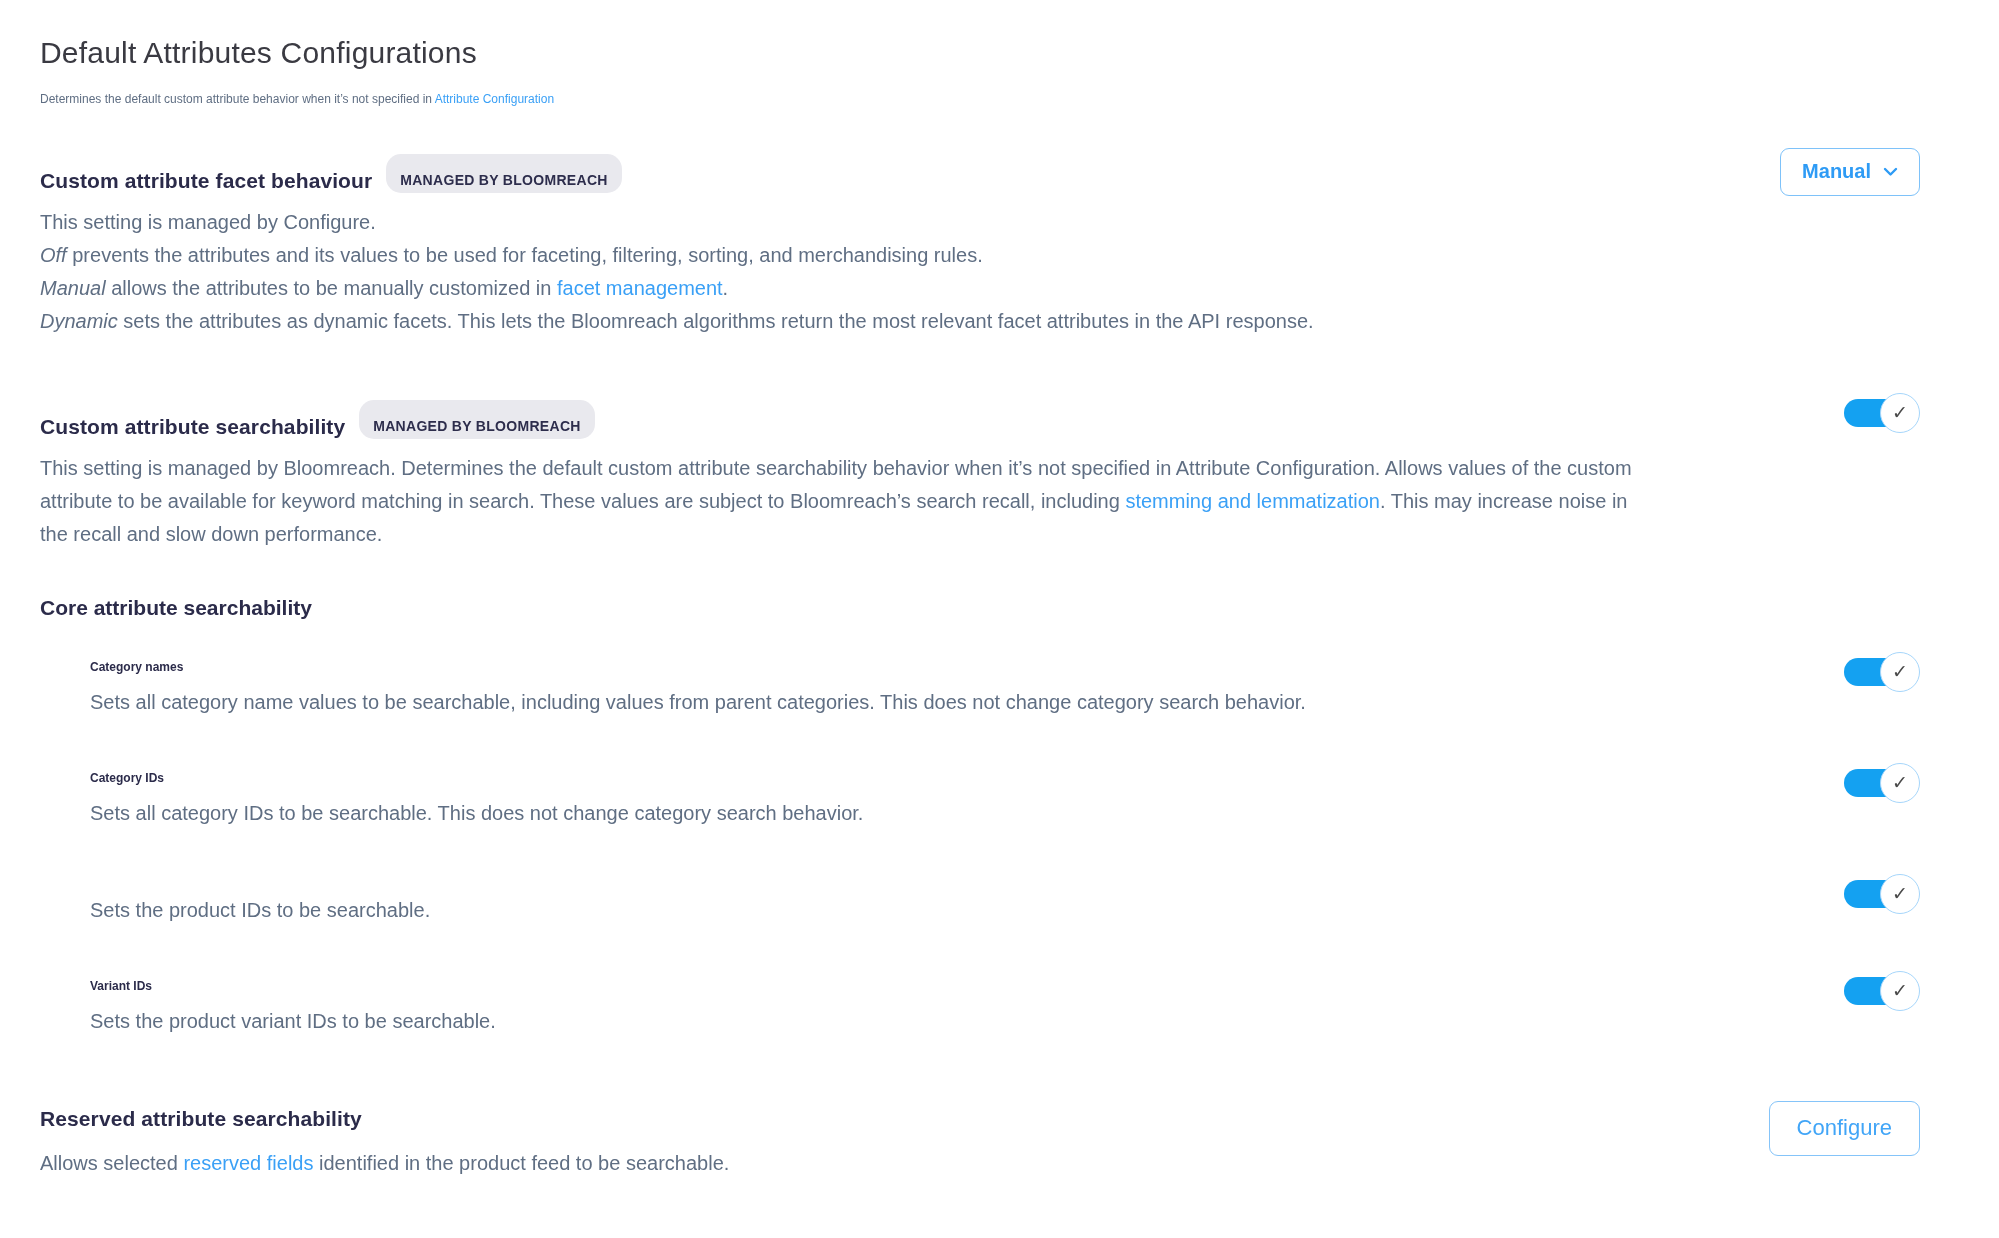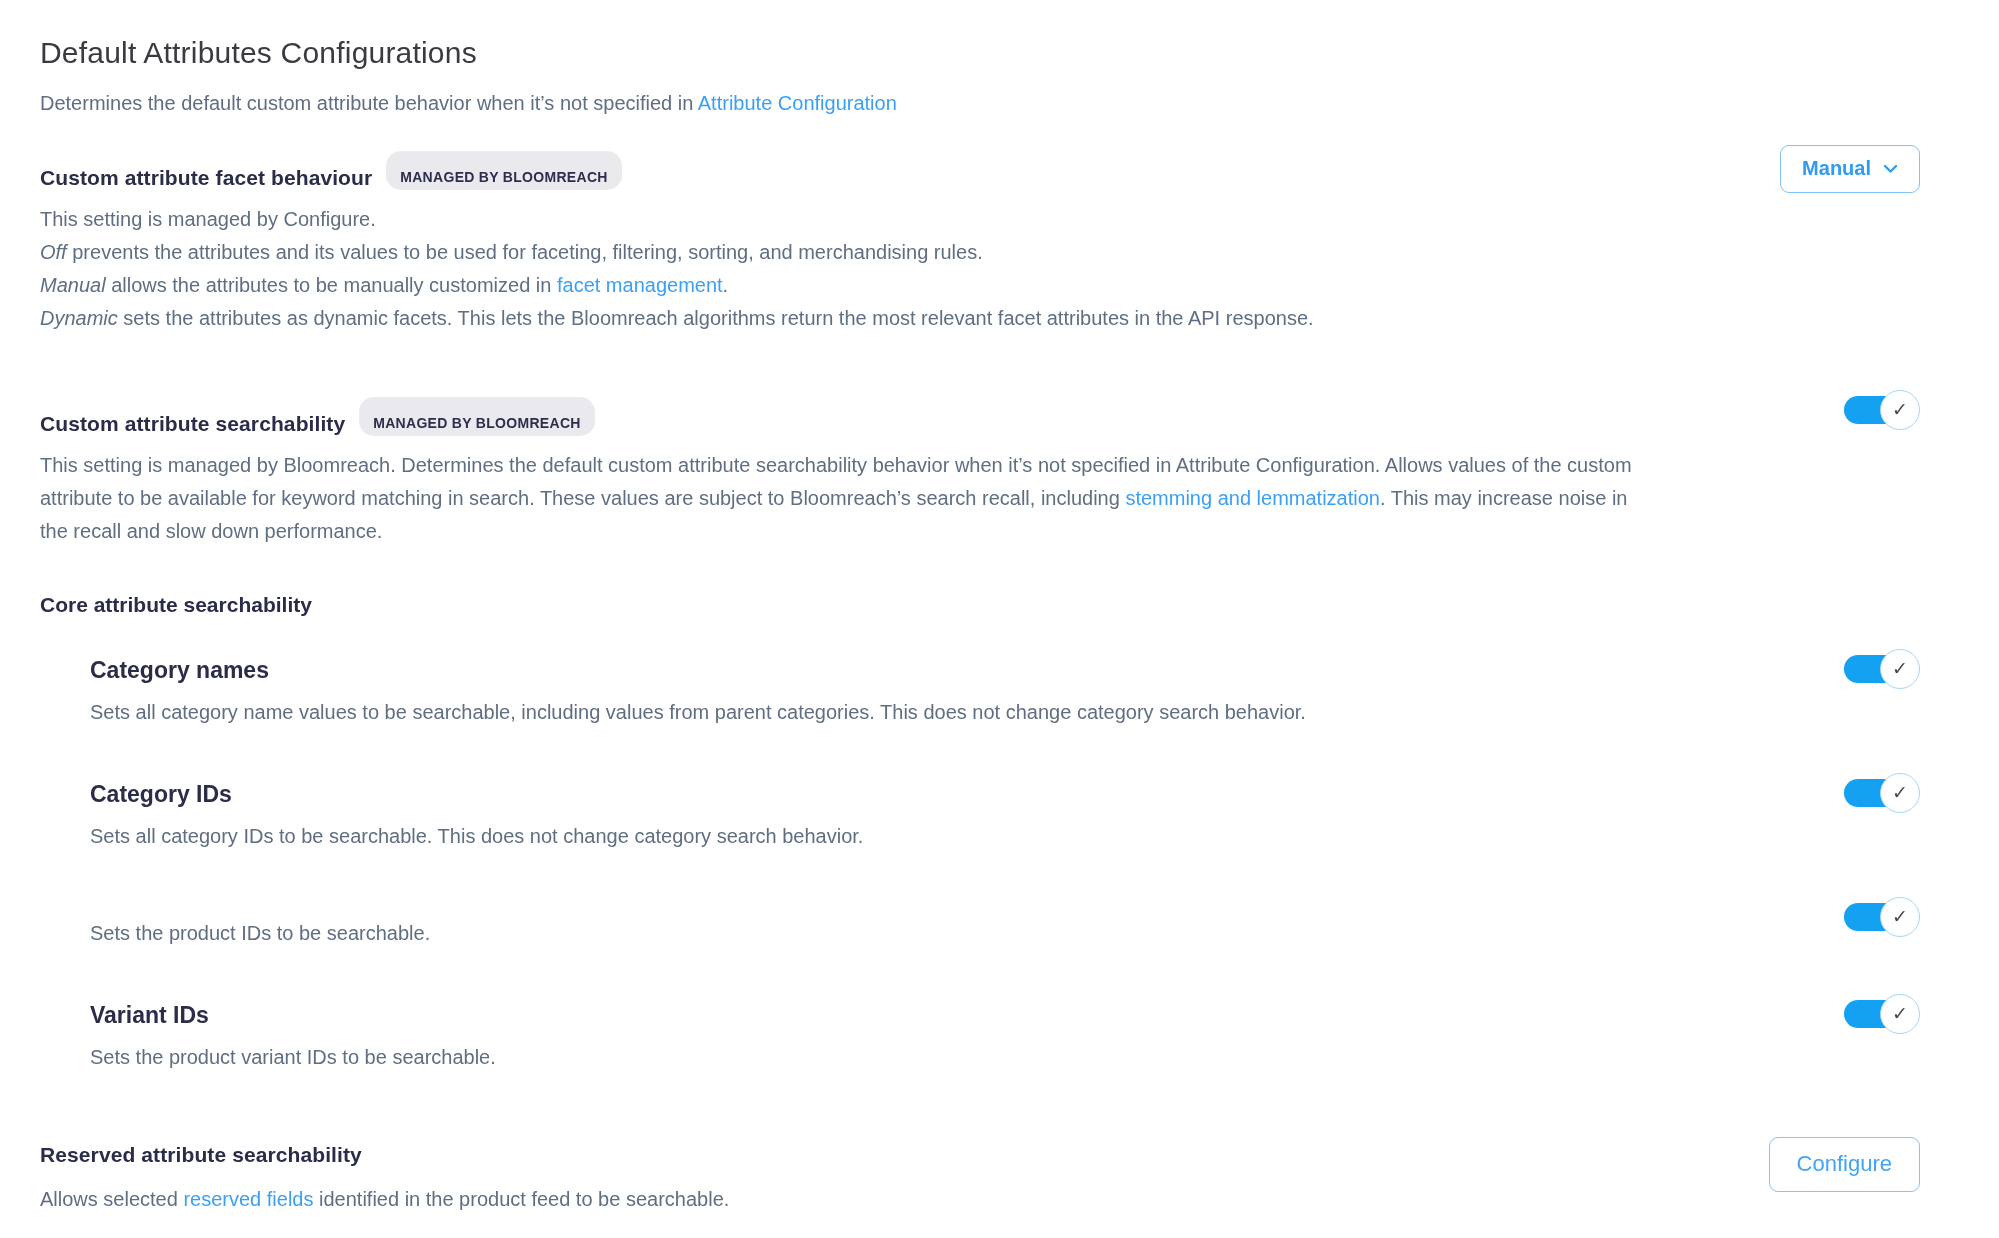--- a/index.html
+++ b/index.html
@@ -15,23 +15,23 @@
 
   
   .page-title {
     font-size: 30px;
     font-weight: 400;
     color: #3a3a42;
     letter-spacing: 0.2px;
     margin-bottom: 22px;
   }
   .subtitle {
-    font-size: 20px;
-    color: #5f6e83;
-    margin-bottom: 36px;
+    font-size: 12px;
+    color: #5f6e83;
+    margin-bottom: 48px;
   }
   a.link {
     color: #3aa0f6;
     text-decoration: none;
     cursor: pointer;
   }
 
   
   .row {
     display: flex;
@@ -126,21 +126,21 @@
 
   
   .core-heading {
     font-size: 21px;
     font-weight: 700;
     color: #2b2b4a;
     margin-bottom: 40px;
   }
   .core-item { padding-left: 50px; margin-bottom: 57px; }
   .core-item .item-title {
-    font-size: 23px;
+    font-size: 12px;
     font-weight: 700;
     color: #2b2b4a;
   }
   .core-item .item-desc {
     margin-top: 17px;
     font-size: 20px;
     color: #5f6e83;
   }
   .core-item .row-control .toggle { margin-top: -8px; }
 

